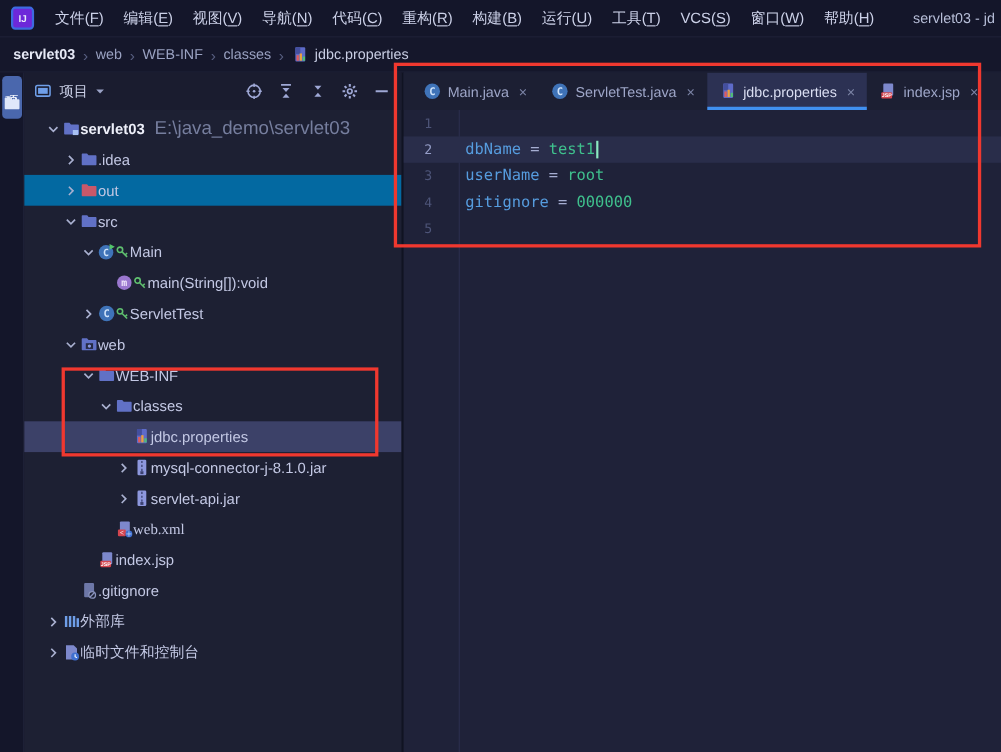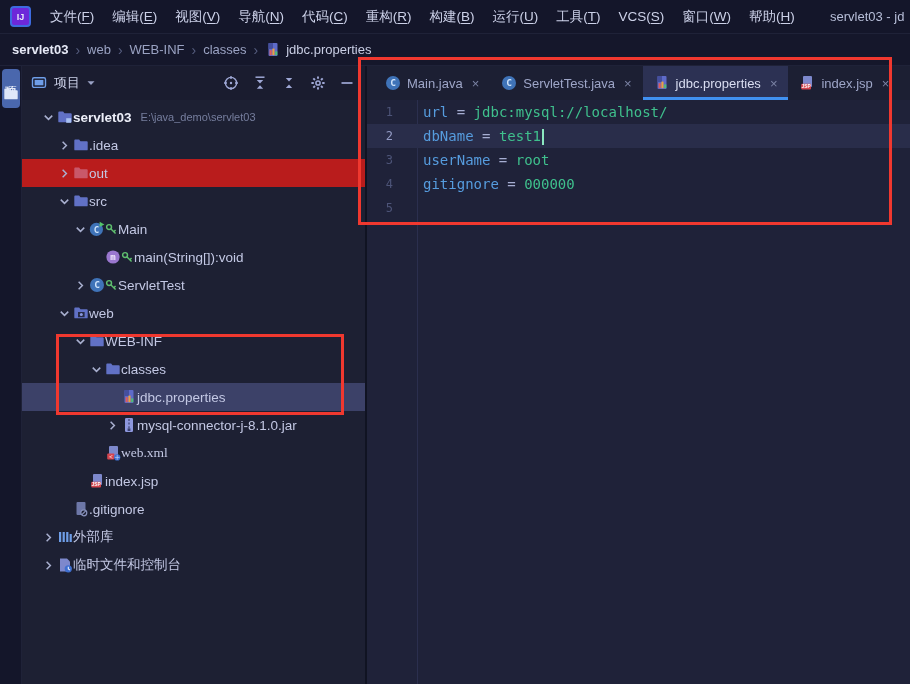--- a/index.html
+++ b/index.html
@@ -64,24 +64,24 @@
   }
   .panel-title{color:#ccd1e8;font-size:13px;margin:0 4px 0 7px;}
   .header-actions{margin-left:auto;display:flex;align-items:center;gap:13px;}
   .header-actions .ic{cursor:pointer;}
   .tree{flex:1;overflow:hidden;padding-top:3px;font-size:13.5px;}
   .tree-row{
     height:28px;display:flex;align-items:center;color:#c3c8e4;
     white-space:nowrap;cursor:default;box-sizing:border-box;
   }
   .tree-row.selected{background:#3c4168;}
-  .tree-row.hovered{background:#b91c1c;}
+  .tree-row.hovered{background:#0369a1;}
   .chevron{width:17px;flex:none;display:flex;justify-content:center;align-items:center;}
   .tlabel.bold{font-weight:bold;color:#edeff9;}
-  .extra{color:#767e9e;margin-left:9px;font-size:11px;}
+  .extra{color:#767e9e;margin-left:9px;font-size:17px;}
   
   .editor{flex:1;min-width:0;background:#1f2239;display:flex;flex-direction:column;}
   .tabsbar{
     height:34px;flex:none;display:flex;align-items:stretch;
     background:#1c1f33;overflow:hidden;padding-left:7px;
   }
   .tab{
     display:flex;align-items:center;gap:6px;padding:0 11px;
     font-size:13px;color:#9ea6c8;white-space:nowrap;cursor:pointer;
   }
@@ -406,20 +406,35 @@
           </span>
           <span class="ic">
             <svg width="16" height="16" viewBox="0 0 16 16">
               <rect x="4" y="1" width="8" height="14" rx="1.2" fill="#8d97dd"></rect>
               <path d="M8 2v10.5" stroke="#3b4170" stroke-width="1.2" stroke-dasharray="2 1.6"></path>
               <rect x="6.6" y="11.4" width="2.8" height="2.6" fill="#3b4170"></rect>
             </svg>
           </span>
           <span class="tlabel">mysql-connector-j-8.1.0.jar</span>
         </div>
+        <div class="tree-row" style="padding-left: 82px;">
+          <span class="chevron">
+            <svg width="15" height="15" viewBox="0 0 16 16">
+              <path d="M6 4l4 4-4 4" stroke="#a9b0d0" stroke-width="1.6" fill="none"></path>
+            </svg>
+          </span>
+          <span class="ic">
+            <svg width="16" height="16" viewBox="0 0 16 16">
+              <rect x="4" y="1" width="8" height="14" rx="1.2" fill="#8d97dd"></rect>
+              <path d="M8 2v10.5" stroke="#3b4170" stroke-width="1.2" stroke-dasharray="2 1.6"></path>
+              <rect x="6.6" y="11.4" width="2.8" height="2.6" fill="#3b4170"></rect>
+            </svg>
+          </span>
+          <span class="tlabel">servlet-api.jar</span>
+        </div>
         <div class="tree-row" style="padding-left: 66px; font-family: Liberation Serif, serif;">
           <span class="chevron"></span>
           <span class="ic">
             <svg width="16" height="16" viewBox="0 0 16 16">
               <rect x="4" y="1" width="9" height="11" rx="1" fill="#7d88cc"></rect>
               <rect x="2.2" y="8.4" width="7.2" height="6.2" rx="1" fill="#d4454f"></rect>
               <text x="5.8" y="13.5" font-size="6.5" font-weight="bold" fill="#fff" text-anchor="middle">&lt;</text>
               <circle cx="12.2" cy="12.4" r="3.1" fill="#3f6fd0"></circle>
               <path d="M9.8 12.4h4.8M12.2 10v4.8" stroke="#bcd4f5" stroke-width="0.7" fill="none"></path>
             </svg>
@@ -528,21 +543,20 @@
             </svg>
           </span>
           <span>index.jsp</span>
           <span class="tab-close">×</span>
         </div>
         <div class="tab"></div>
       </div>
     <div class="editor-body">
         <div class="ed-line">
           <span class="ln">1</span>
-          <span class="code-text"><span class="k">url</span><span class="o" style="white-space: pre;"> = </span><span class="v">jdbc:mysql://localhost/</span></span>
         </div>
         <div class="ed-line current">
           <span class="ln">2</span>
           <span class="code-text"><span class="k">dbName</span><span class="o" style="white-space: pre;"> = </span><span class="v">test1</span><span class="caret"></span></span>
         </div>
         <div class="ed-line">
           <span class="ln">3</span>
           <span class="code-text"><span class="k">userName</span><span class="o" style="white-space: pre;"> = </span><span class="v">root</span></span>
         </div>
         <div class="ed-line">

